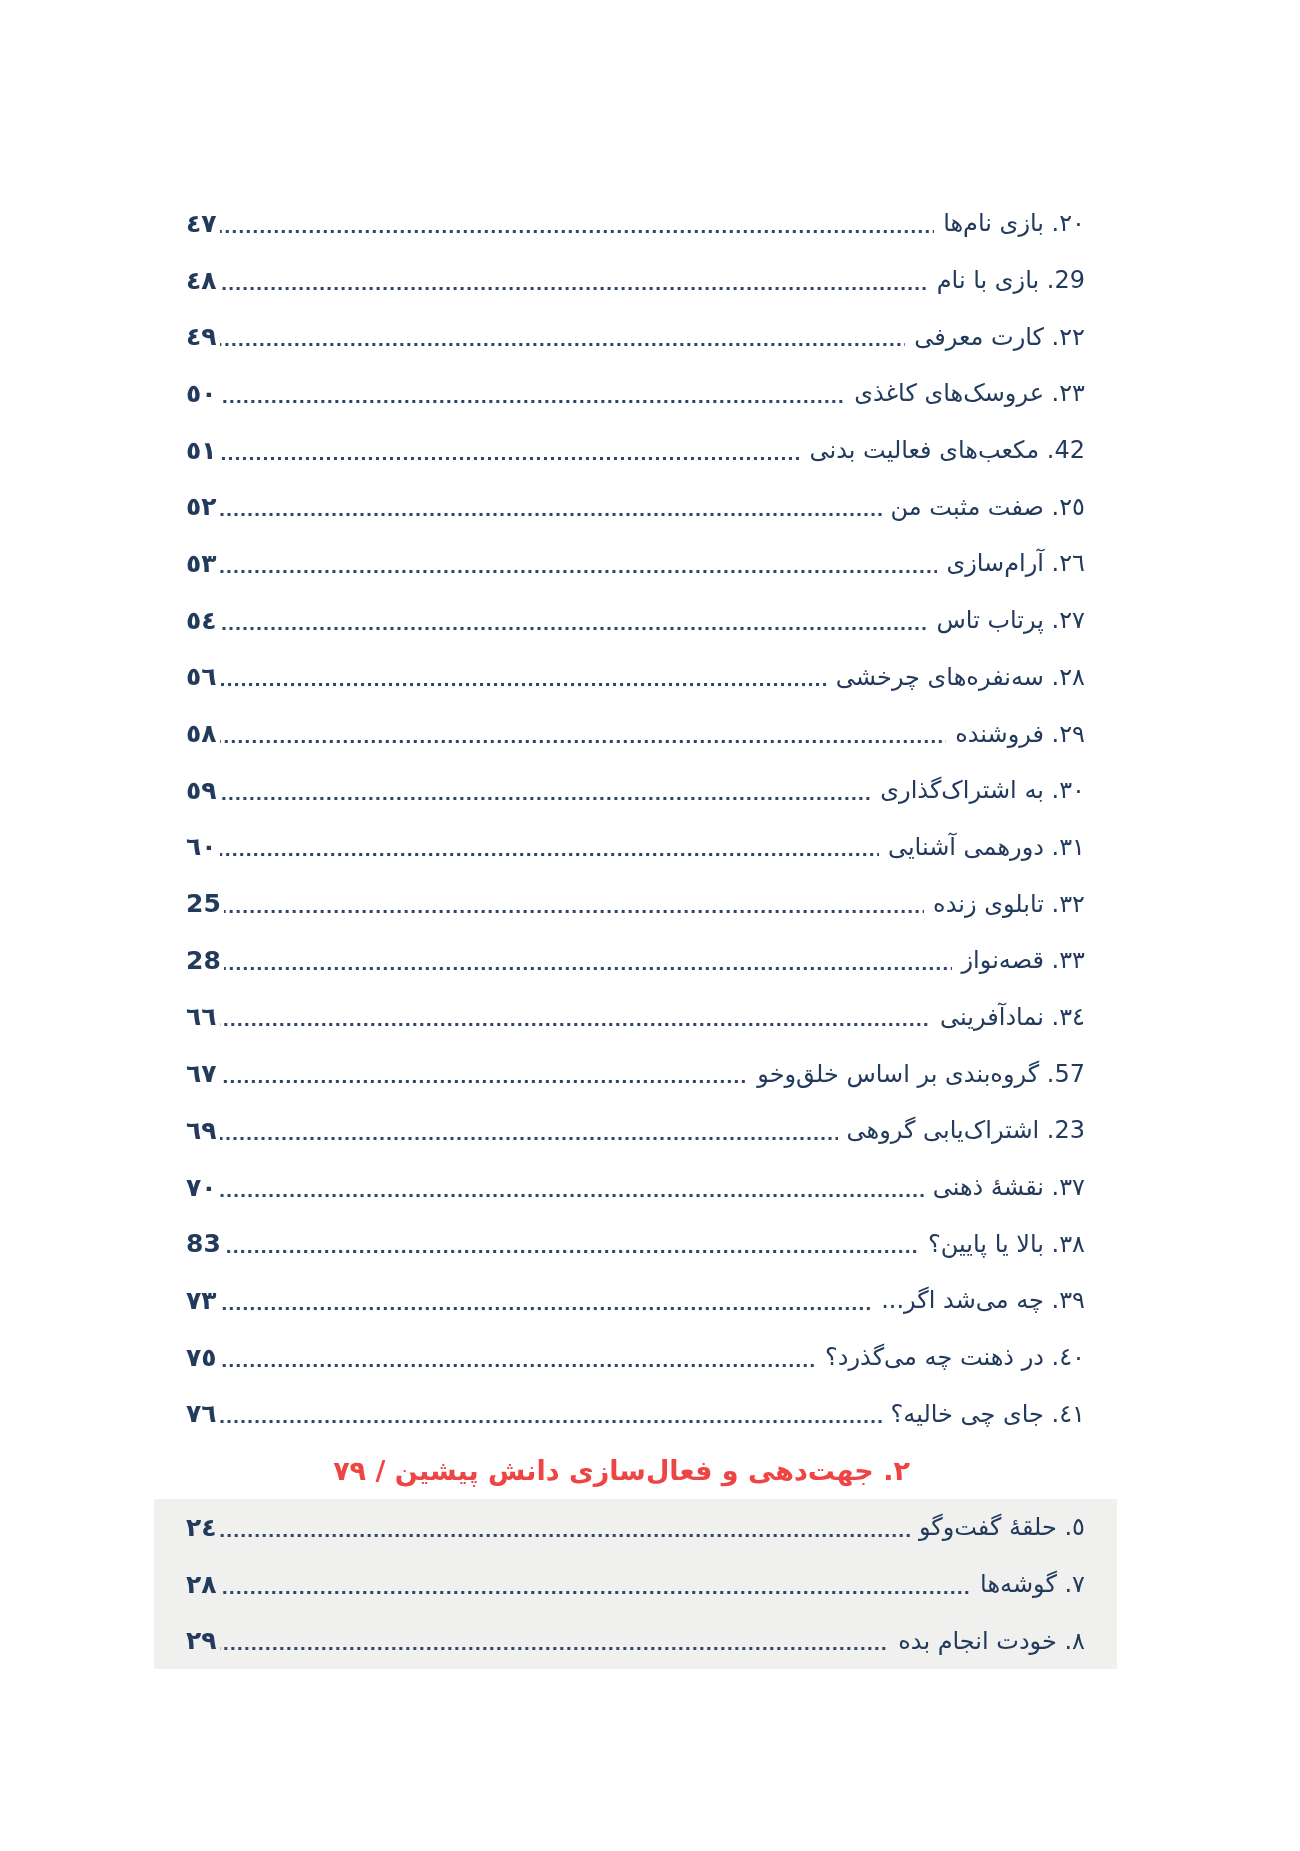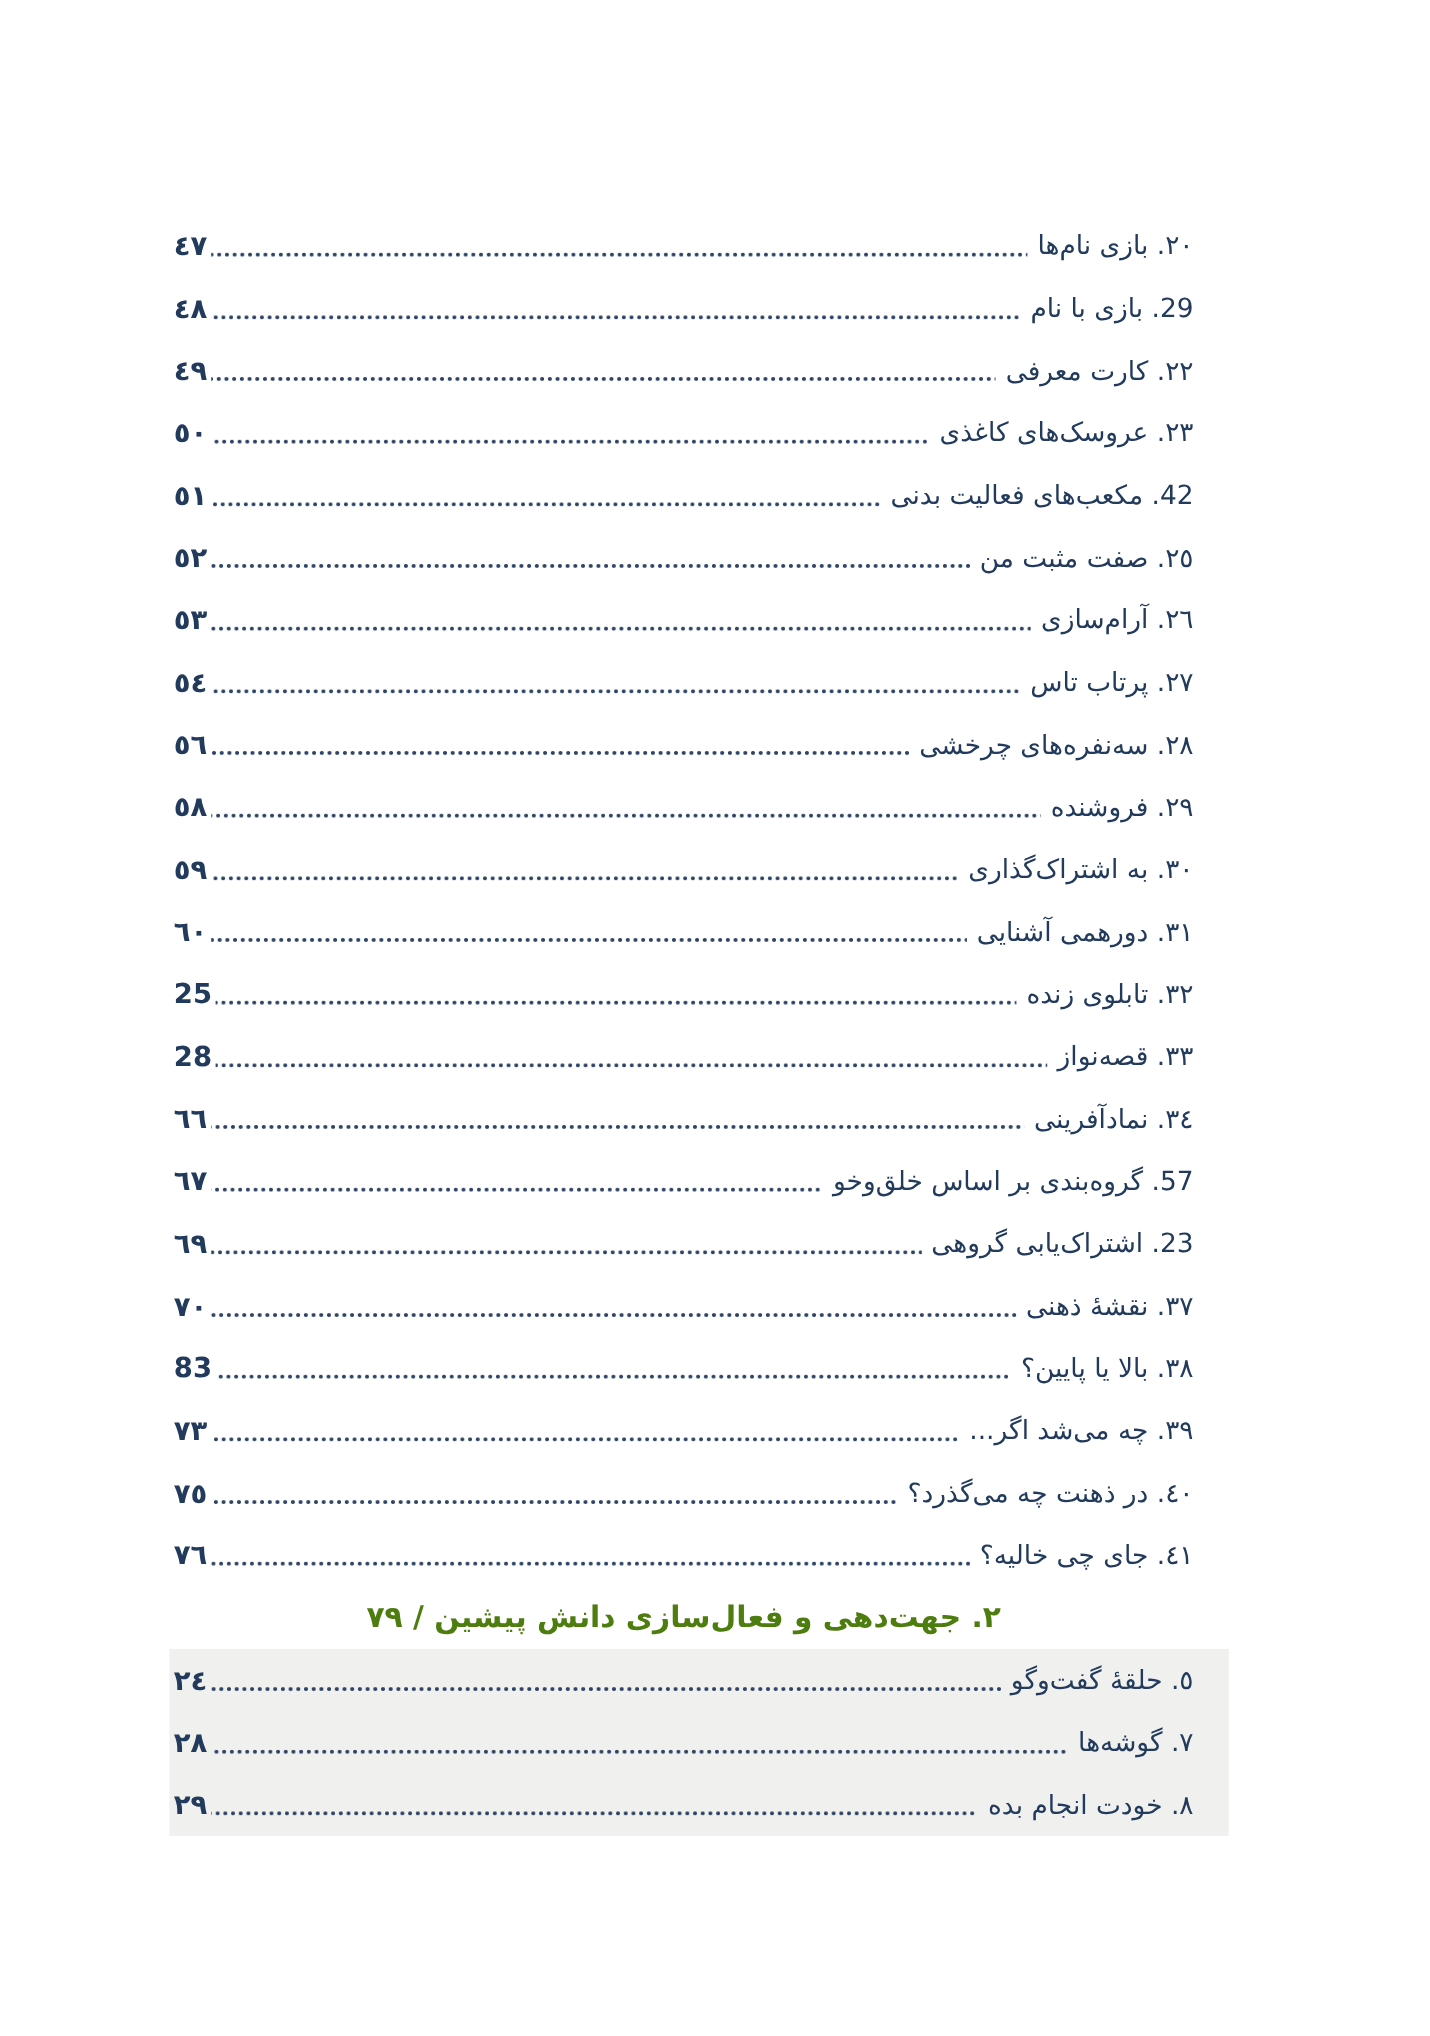--- a/index.html
+++ b/index.html
@@ -37,27 +37,28 @@
     background-image:radial-gradient(circle, #2e4568 1.7px, transparent 1.9px);
     background-size:7px 5px;
     background-repeat:repeat-x;
     background-position:center;
   }
   .toc-page{
     white-space:nowrap;
     font-weight:bold;
     padding-inline-start:3px;
     font-size:25px;
+    margin-left:28px;
   }
   .section-heading{
     height:57px;
     display:flex;
     align-items:center;
     justify-content:center;
-    color:#4d7c0f;
+    color:#ef4444;
     font-size:27px;
     font-weight:bold;
     text-align:center;
   }
   .highlight-block{
     background:#f0f0ee;
     margin-right:-32px;
     padding-right:32px;
     margin-left:-4px;
     padding-left:4px;

